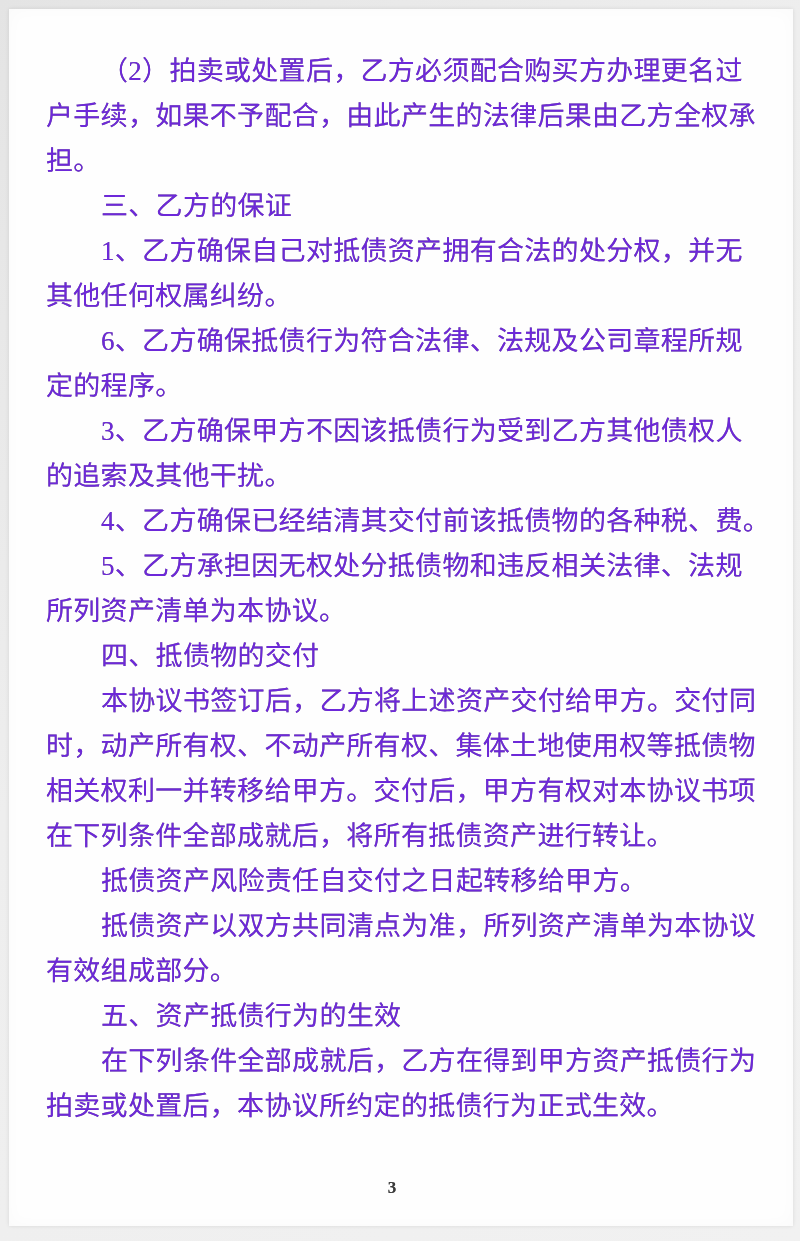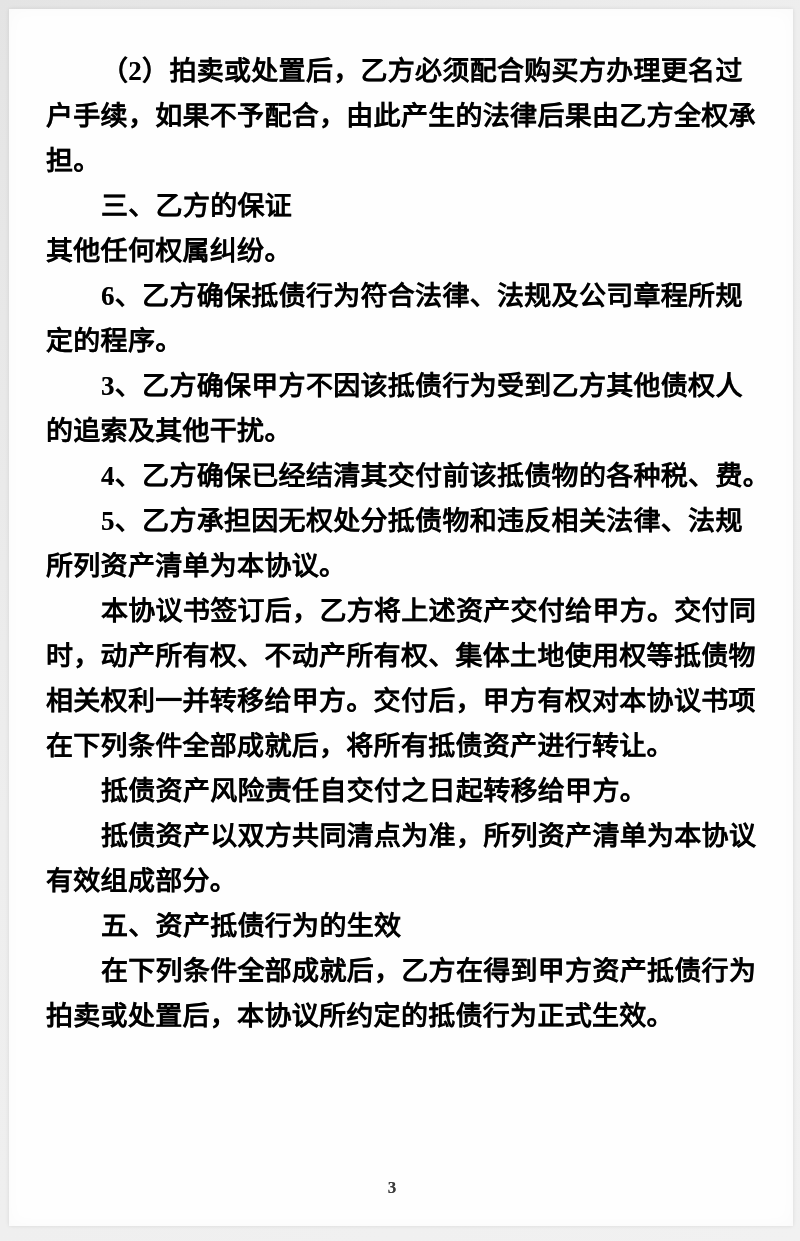--- a/index.html
+++ b/index.html
@@ -26,22 +26,22 @@
   .text-block {
     position: absolute;
     top: 40px;
     left: 37px;
     width: 710px;
   }
   .line {
     font-size: 27px;
     line-height: 45px;
     height: 45px;
-    color: #000000;
-    font-weight: 700;
+    color: #6d28d9;
+    font-weight: 400;
     letter-spacing: 0.3px;
     white-space: nowrap;
     text-shadow: 0 0 0.6px rgba(20,20,20,0.55);
   }
   .line.indent {
     padding-left: 55px;
   }
   .page-number {
     position: absolute;
     bottom: 28px;
@@ -56,28 +56,30 @@
 </style>
 </head>
 <body>
 
 <div class="page">
   <div class="text-block">
       <div class="line indent">（2）拍卖或处置后，乙方必须配合购买方办理更名过</div>
       <div class="line">户手续，如果不予配合，由此产生的法律后果由乙方全权承</div>
       <div class="line">担。</div>
       <div class="line indent">三、乙方的保证</div>
+      <div class="line indent">1、乙方确保自己对抵债资产拥有合法的处分权，并无</div>
       <div class="line">其他任何权属纠纷。</div>
       <div class="line indent">6、乙方确保抵债行为符合法律、法规及公司章程所规</div>
       <div class="line">定的程序。</div>
       <div class="line indent">3、乙方确保甲方不因该抵债行为受到乙方其他债权人</div>
       <div class="line">的追索及其他干扰。</div>
       <div class="line indent">4、乙方确保已经结清其交付前该抵债物的各种税、费。</div>
       <div class="line indent">5、乙方承担因无权处分抵债物和违反相关法律、法规</div>
       <div class="line">所列资产清单为本协议。</div>
+      <div class="line indent">四、抵债物的交付</div>
       <div class="line indent">本协议书签订后，乙方将上述资产交付给甲方。交付同</div>
       <div class="line">时，动产所有权、不动产所有权、集体土地使用权等抵债物</div>
       <div class="line">相关权利一并转移给甲方。交付后，甲方有权对本协议书项</div>
       <div class="line">在下列条件全部成就后，将所有抵债资产进行转让。</div>
       <div class="line indent">抵债资产风险责任自交付之日起转移给甲方。</div>
       <div class="line indent">抵债资产以双方共同清点为准，所列资产清单为本协议</div>
       <div class="line">有效组成部分。</div>
       <div class="line indent">五、资产抵债行为的生效</div>
       <div class="line indent">在下列条件全部成就后，乙方在得到甲方资产抵债行为</div>
       <div class="line">拍卖或处置后，本协议所约定的抵债行为正式生效。</div>

